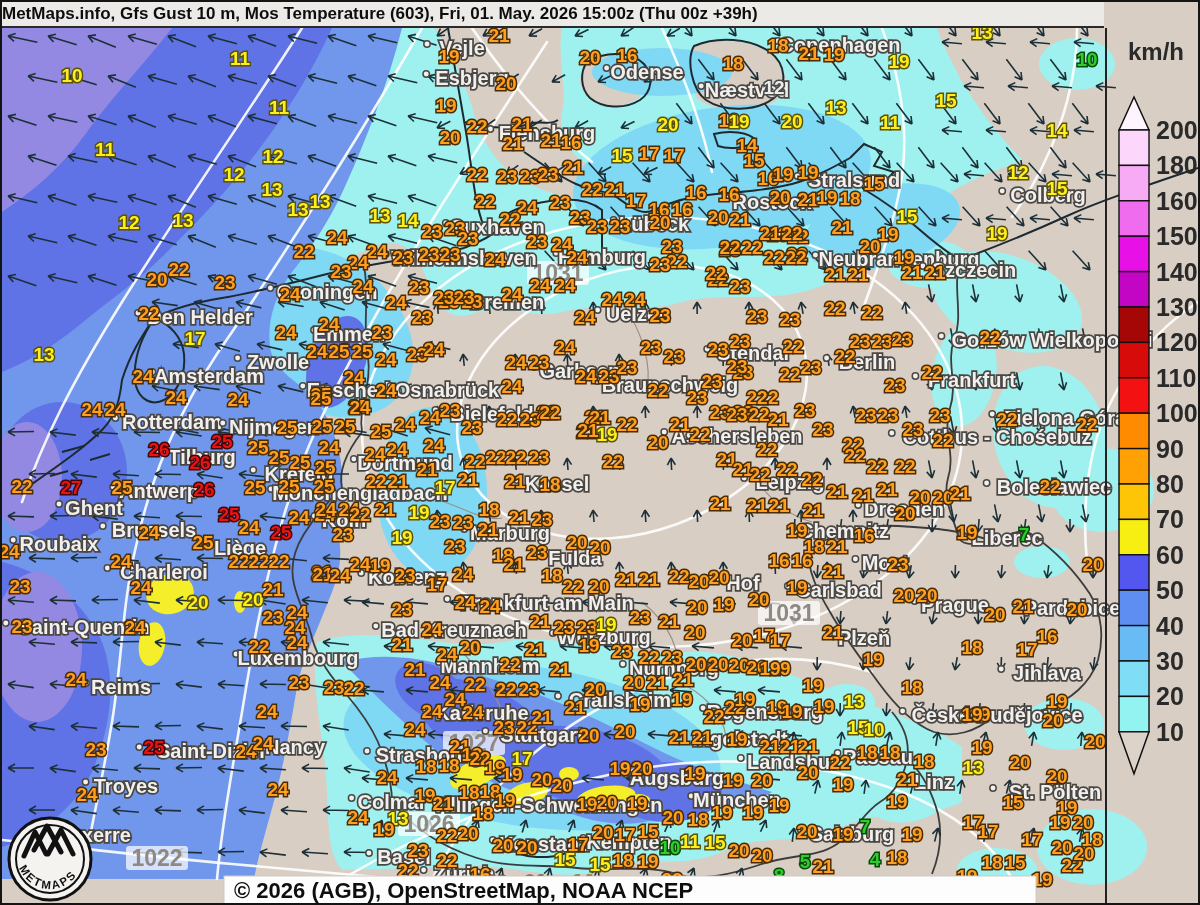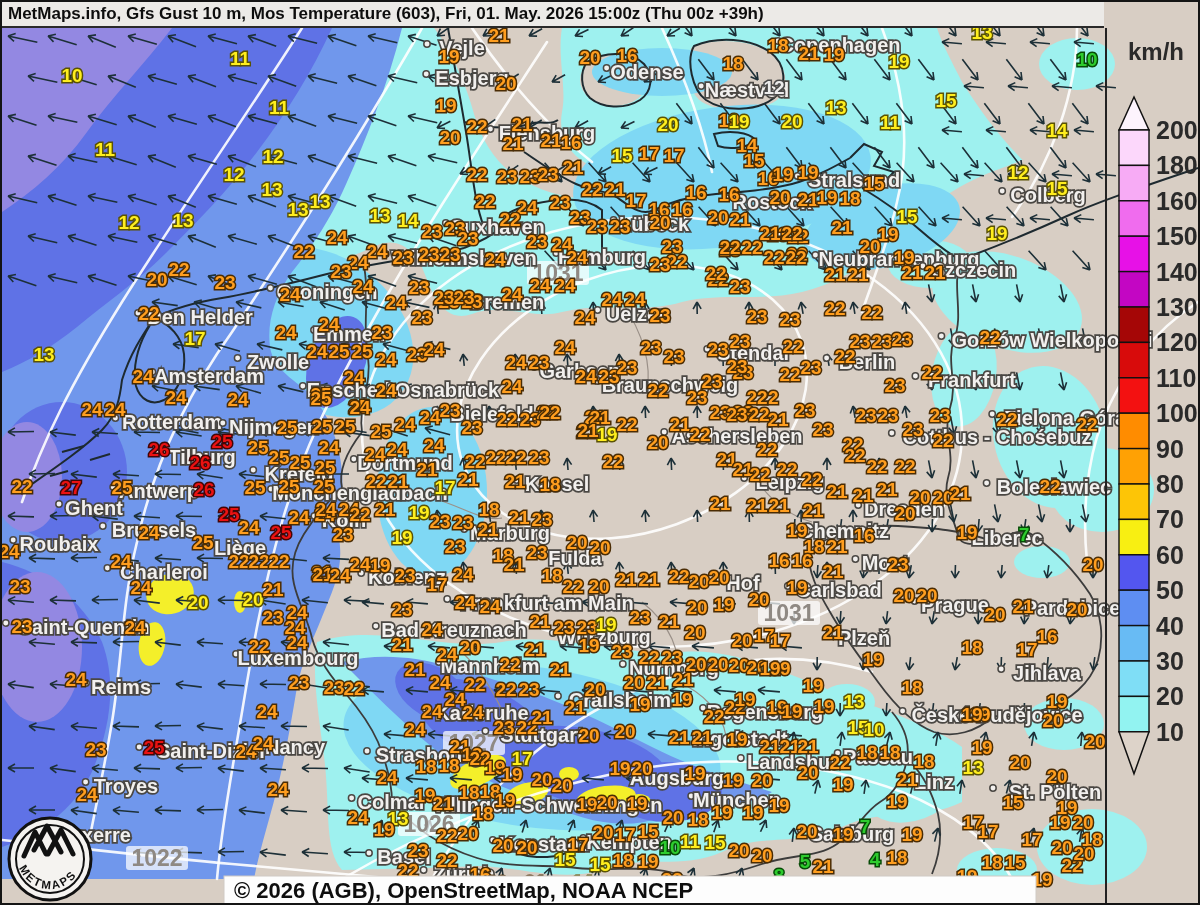--- a/index.html
+++ b/index.html
@@ -1,19 +1,19 @@
 <!DOCTYPE html>
 <html><head>
 <meta charset="utf-8">
 <style>
   html,body{margin:0;padding:0;background:#777;}
   .stage{position:relative;width:1200px;height:905px;background:#d8cec4;border:2px solid #141414;
          box-sizing:border-box;overflow:hidden;font-family:"Liberation Sans",sans-serif;}
   .titlebar{position:absolute;left:0;top:0;width:1102px;height:26px;background:#eceae7;
-            border-bottom:2px solid #2a2a2a;display:flex;align-items:center;padding-left:6px;
+            border-bottom:2px solid #2a2a2a;display:flex;align-items:center;
             font-size:17px;font-weight:bold;color:#0d0d0d;white-space:nowrap;box-sizing:border-box;}
   svg.map{position:absolute;left:0;top:26px;}
   text{font-family:"Liberation Sans",sans-serif;}
 </style>
 </head>
 <body>
 
 <div class="stage">
   <div class="titlebar">
     <span>MetMaps.info, Gfs Gust 10 m, Mos Temperature (603), Fri, 01. May. 2026 15:00z (Thu 00z +39h)</span>

